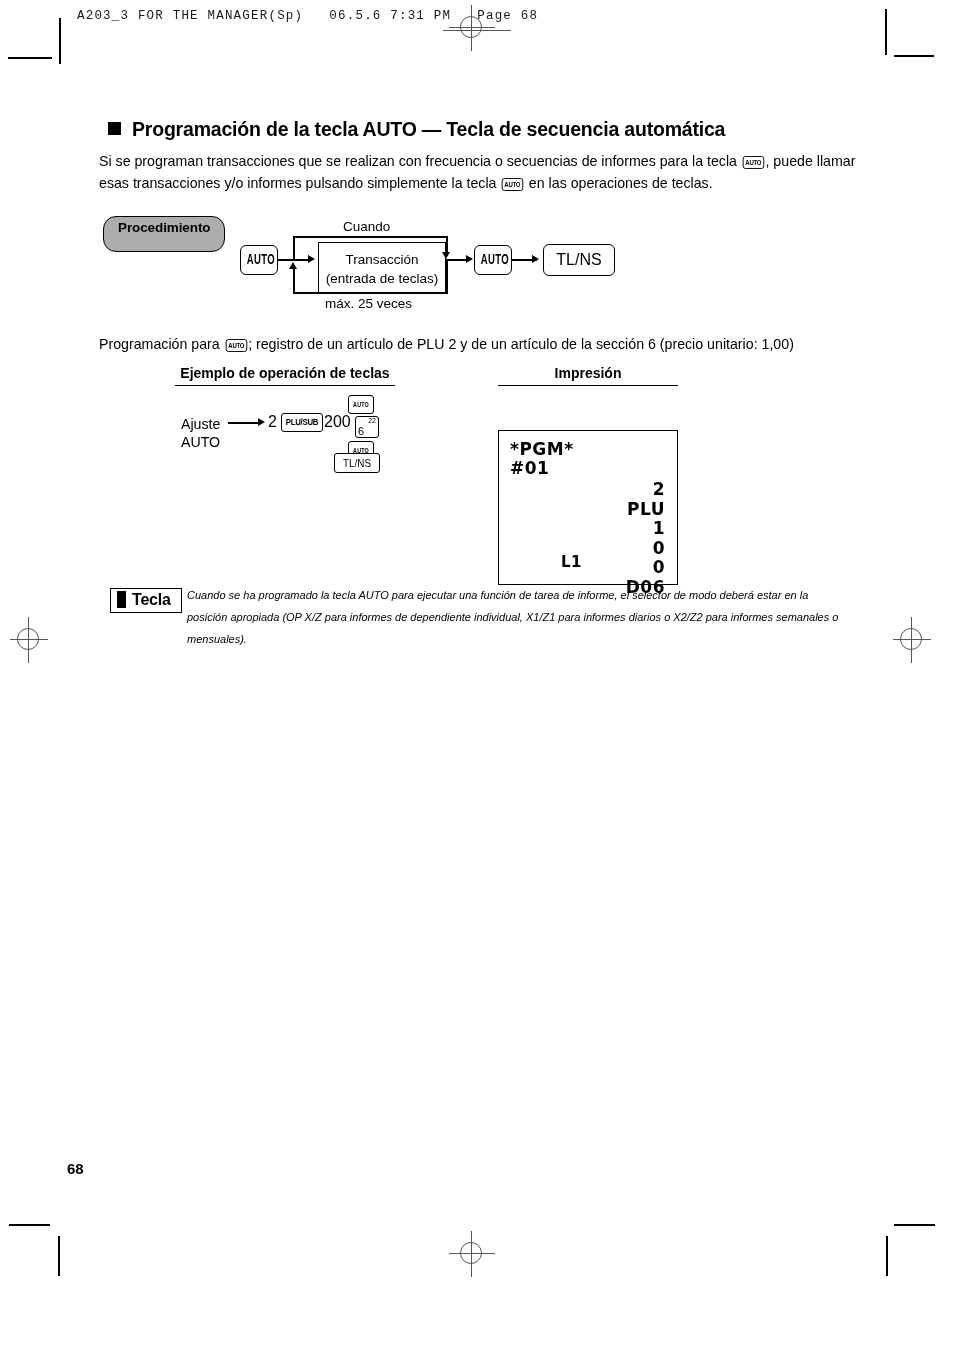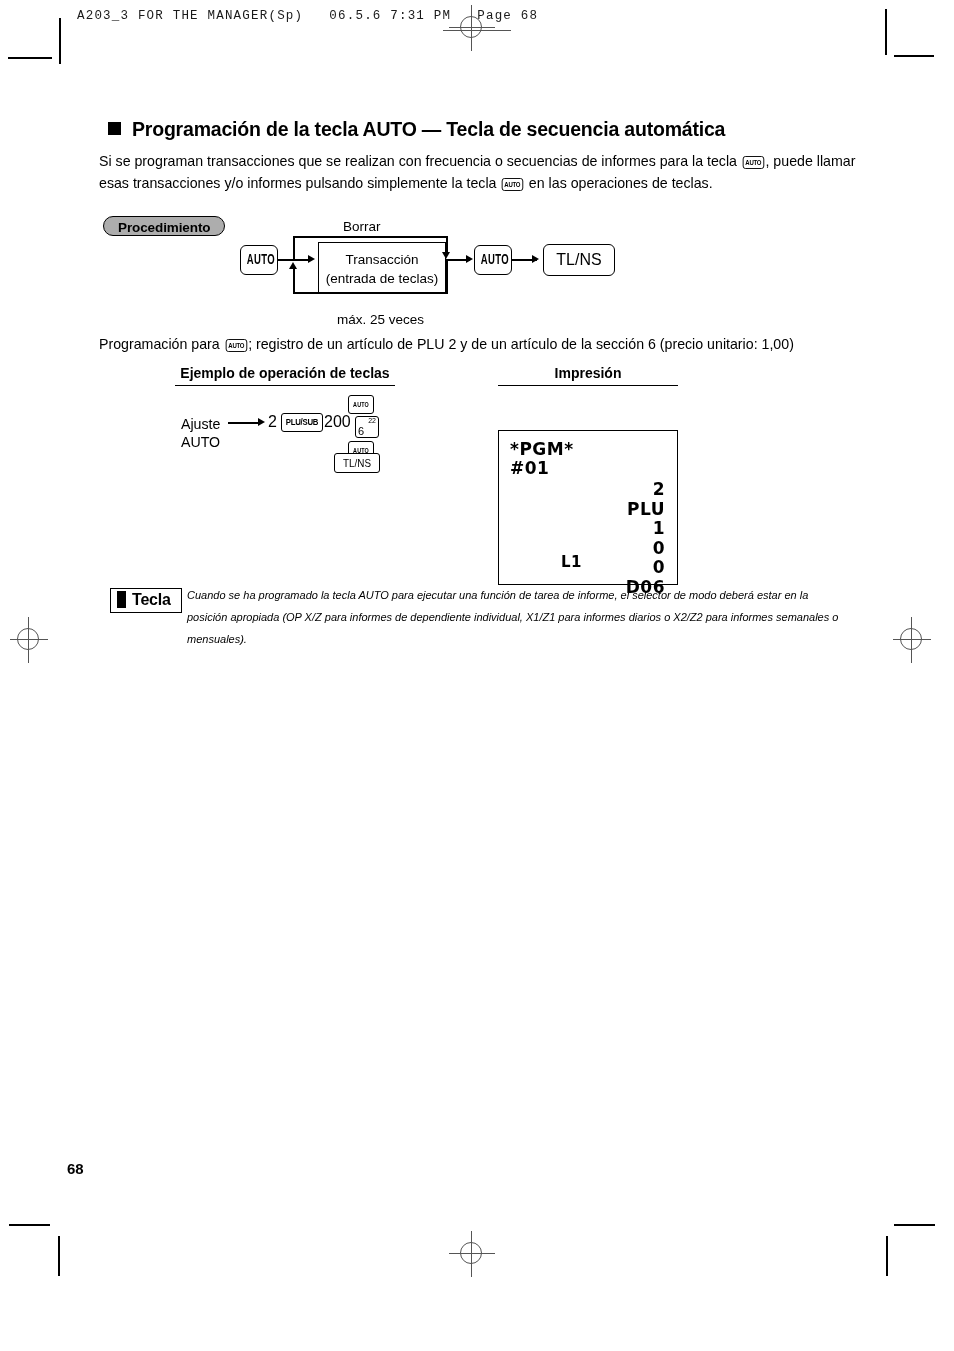--- a/index.html
+++ b/index.html
@@ -100,21 +100,21 @@
     padding: 1px 2px 0 2px;
     transform: scaleX(0.86);
     vertical-align: 1px;
     background: #fff;
   }
 
   
   .pill {
     position: absolute;
     left: 103px; top: 216px;
-    padding: 3px 14px 0 14px;
+    padding: 3px 14px 16px 14px;
     background: #adadad;
     border: 1.6px solid #000;
     border-radius: 13px;
     font-size: 13.5px;
     font-weight: bold;
     color: #000;
     letter-spacing: -0.1px;
   }
 
   
@@ -376,21 +376,21 @@
 <div class="sect-title">
   <span class="sq"></span><span>Programación de la tecla AUTO — Tecla de secuencia automática</span>
 </div>
 
 <div class="para" id="intro-para"><span>Si se programan transacciones que se realizan con frecuencia o secuencias de informes para la tecla </span><span class="keytag">AUTO</span><span>, puede llamar esas transacciones y/o informes pulsando simplemente la tecla </span><span class="keytag">AUTO</span><span> en las operaciones de teclas.</span></div>
 
 <div class="pill">Procedimiento</div>
 
 <div class="flow">
 
-  <div class="flabel" style="left:343px; top:219px;">Borrar</div>
+  <div class="flabel" style="left:343px; top:219px;">Cuando</div>
 
   <div class="fkey auto" style="left:240px; top:245px;">
     <span>AUTO</span>
   </div>
 
   <div class="ln h" style="left:278px; top:259px; width:32px;"></div>
   <div class="arw r" style="left:308px; top:255px;"></div>
 
   <div class="fbox" style="left:318px; top:242px; width:128px; height:52px;">
     <div>Transacción</div>
@@ -403,21 +403,21 @@
   <div class="arw d" style="left:442px; top:252px;"></div>
 
   <div class="ln h" style="left:446px; top:259px; width:24px;"></div>
   <div class="arw r" style="left:466px; top:255px;"></div>
 
   <div class="ln v" style="left:446px; top:259px; height:35px;"></div>
   <div class="ln h" style="left:293px; top:292px; width:155px;"></div>
   <div class="ln v" style="left:293px; top:268px; height:26px;"></div>
   <div class="arw u" style="left:289px; top:262px;"></div>
 
-  <div class="flabel" style="left:325px; top:312px;margin-left:12px;">máx. 25 veces</div>
+  <div class="flabel" style="left:325px; top:296px;">máx. 25 veces</div>
 
   <div class="fkey auto" style="left:474px; top:245px;">
     <span>AUTO</span>
   </div>
 
   <div class="ln h" style="left:512px; top:259px; width:25px;"></div>
   <div class="arw r" style="left:532px; top:255px;"></div>
 
   <div class="fkey tlns" style="left:543px; top:244px;">
     <span>TL/NS</span>

